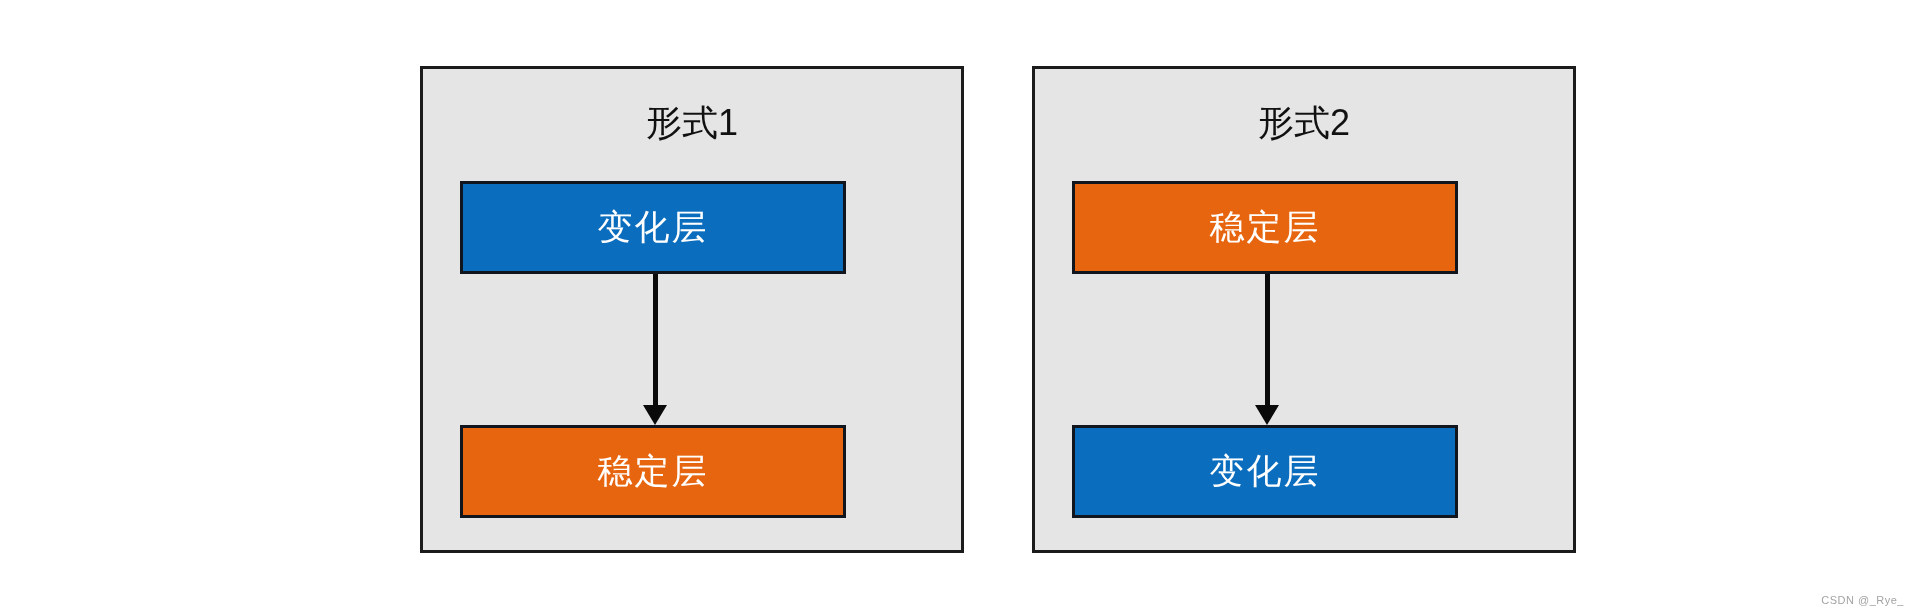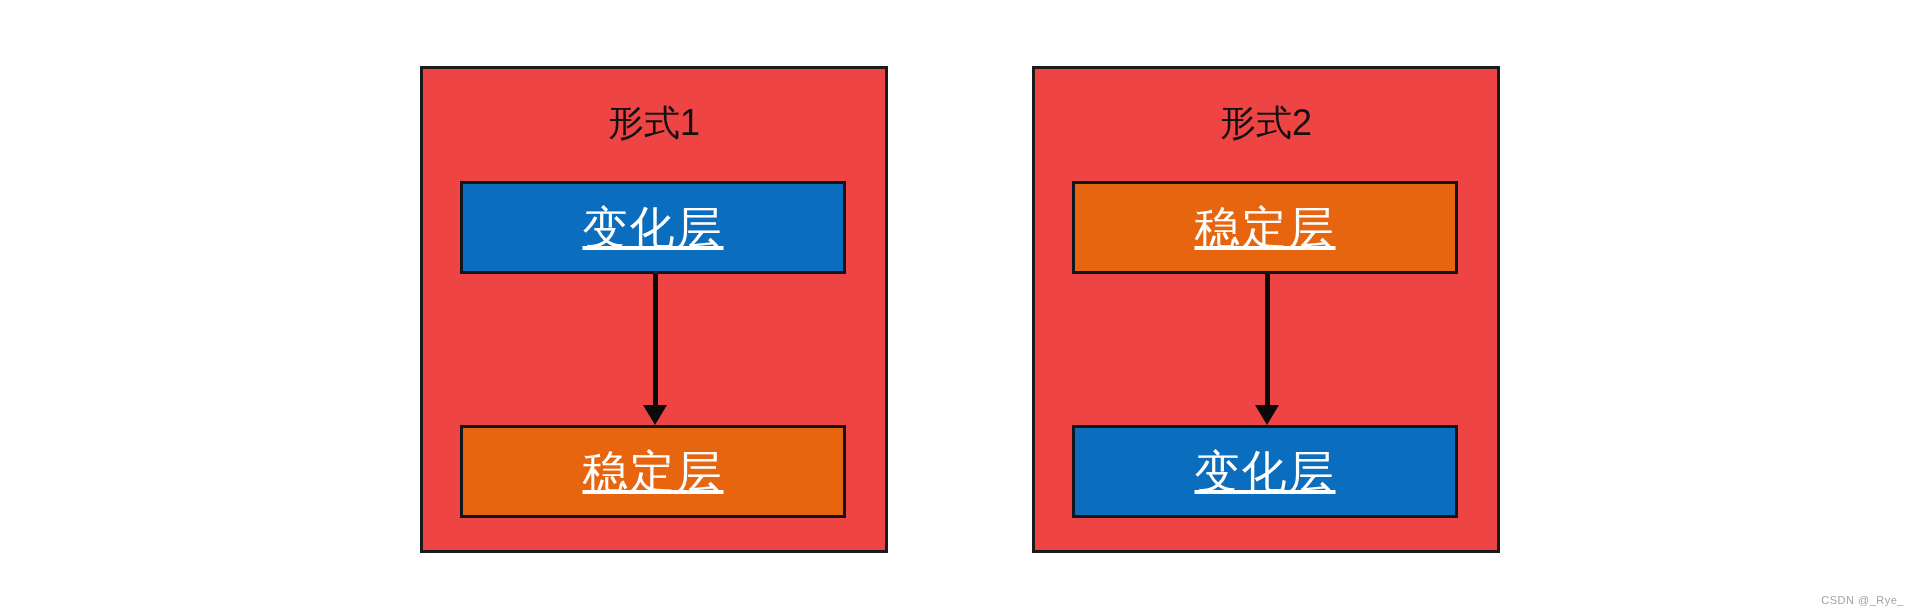--- a/index.html
+++ b/index.html
@@ -11,24 +11,24 @@
   .stage {
     position: relative;
     width: 1920px;
     height: 613px;
     background: #ffffff;
     overflow: hidden;
   }
   .panel {
     position: absolute;
     top: 66px;
-    width: 468px;
+    width: 544px;
     height: 487px;
     box-sizing: border-box;
-    background: #ef4444;
+    background: #e5e5e5;
     border: 3px solid #1b1b1b;
   }
   .panel.left  { left: 420px; }
   .panel.right { left: 1032px; padding-left: 16px; }
   .panel-title {
     position: absolute;
     top: 34px;
     left: 0;
     right: 0;
     margin: 0;
@@ -45,25 +45,24 @@
     height: 93px;
     box-sizing: border-box;
     border: 3px solid #10151e;
     display: flex;
     align-items: center;
     justify-content: center;
   }
   .layer-box.top    { top: 112px; }
   .layer-box.bottom { top: 356px; }
   .layer-label {
-    font-size: 45px;
+    font-size: 35px;
     font-weight: 500;
     color: #ffffff;
     letter-spacing: 2px;
-    text-decoration: underline;
   }
   .arrow {
     position: absolute;
     left: 220px;
     top: 205px;
     width: 24px;
     height: 151px;
   }
   .arrow-line {
     width: 5px;

